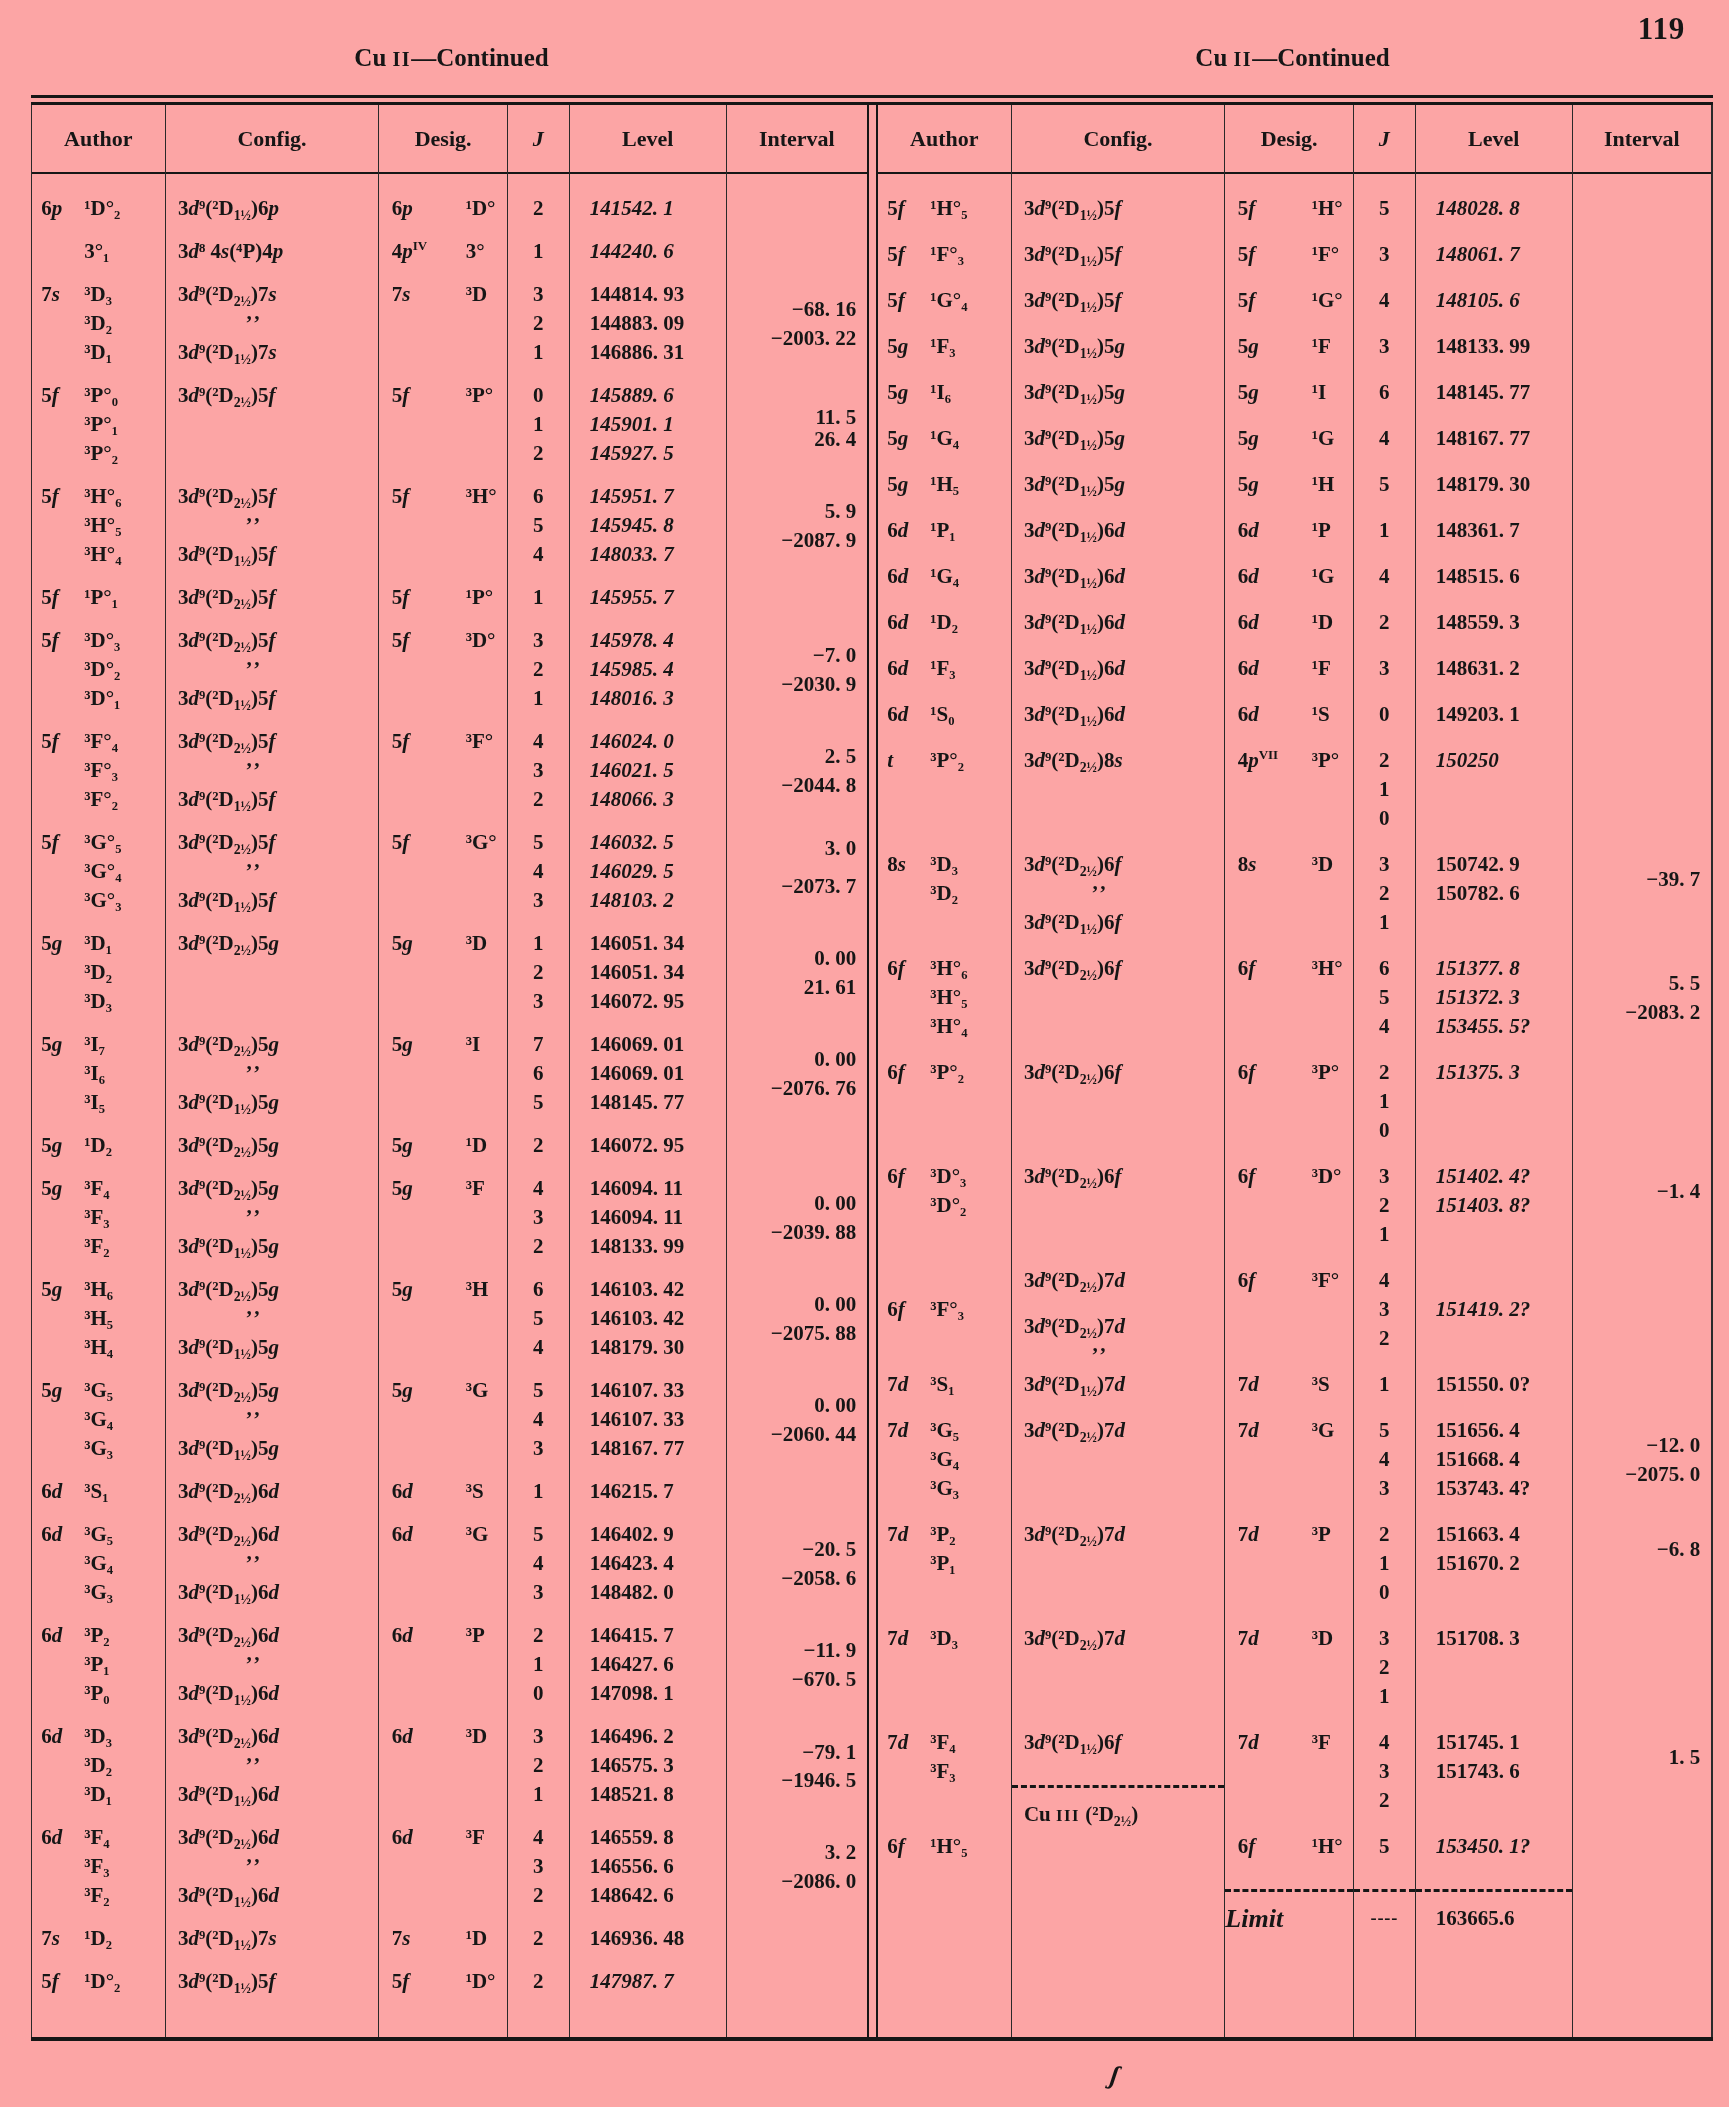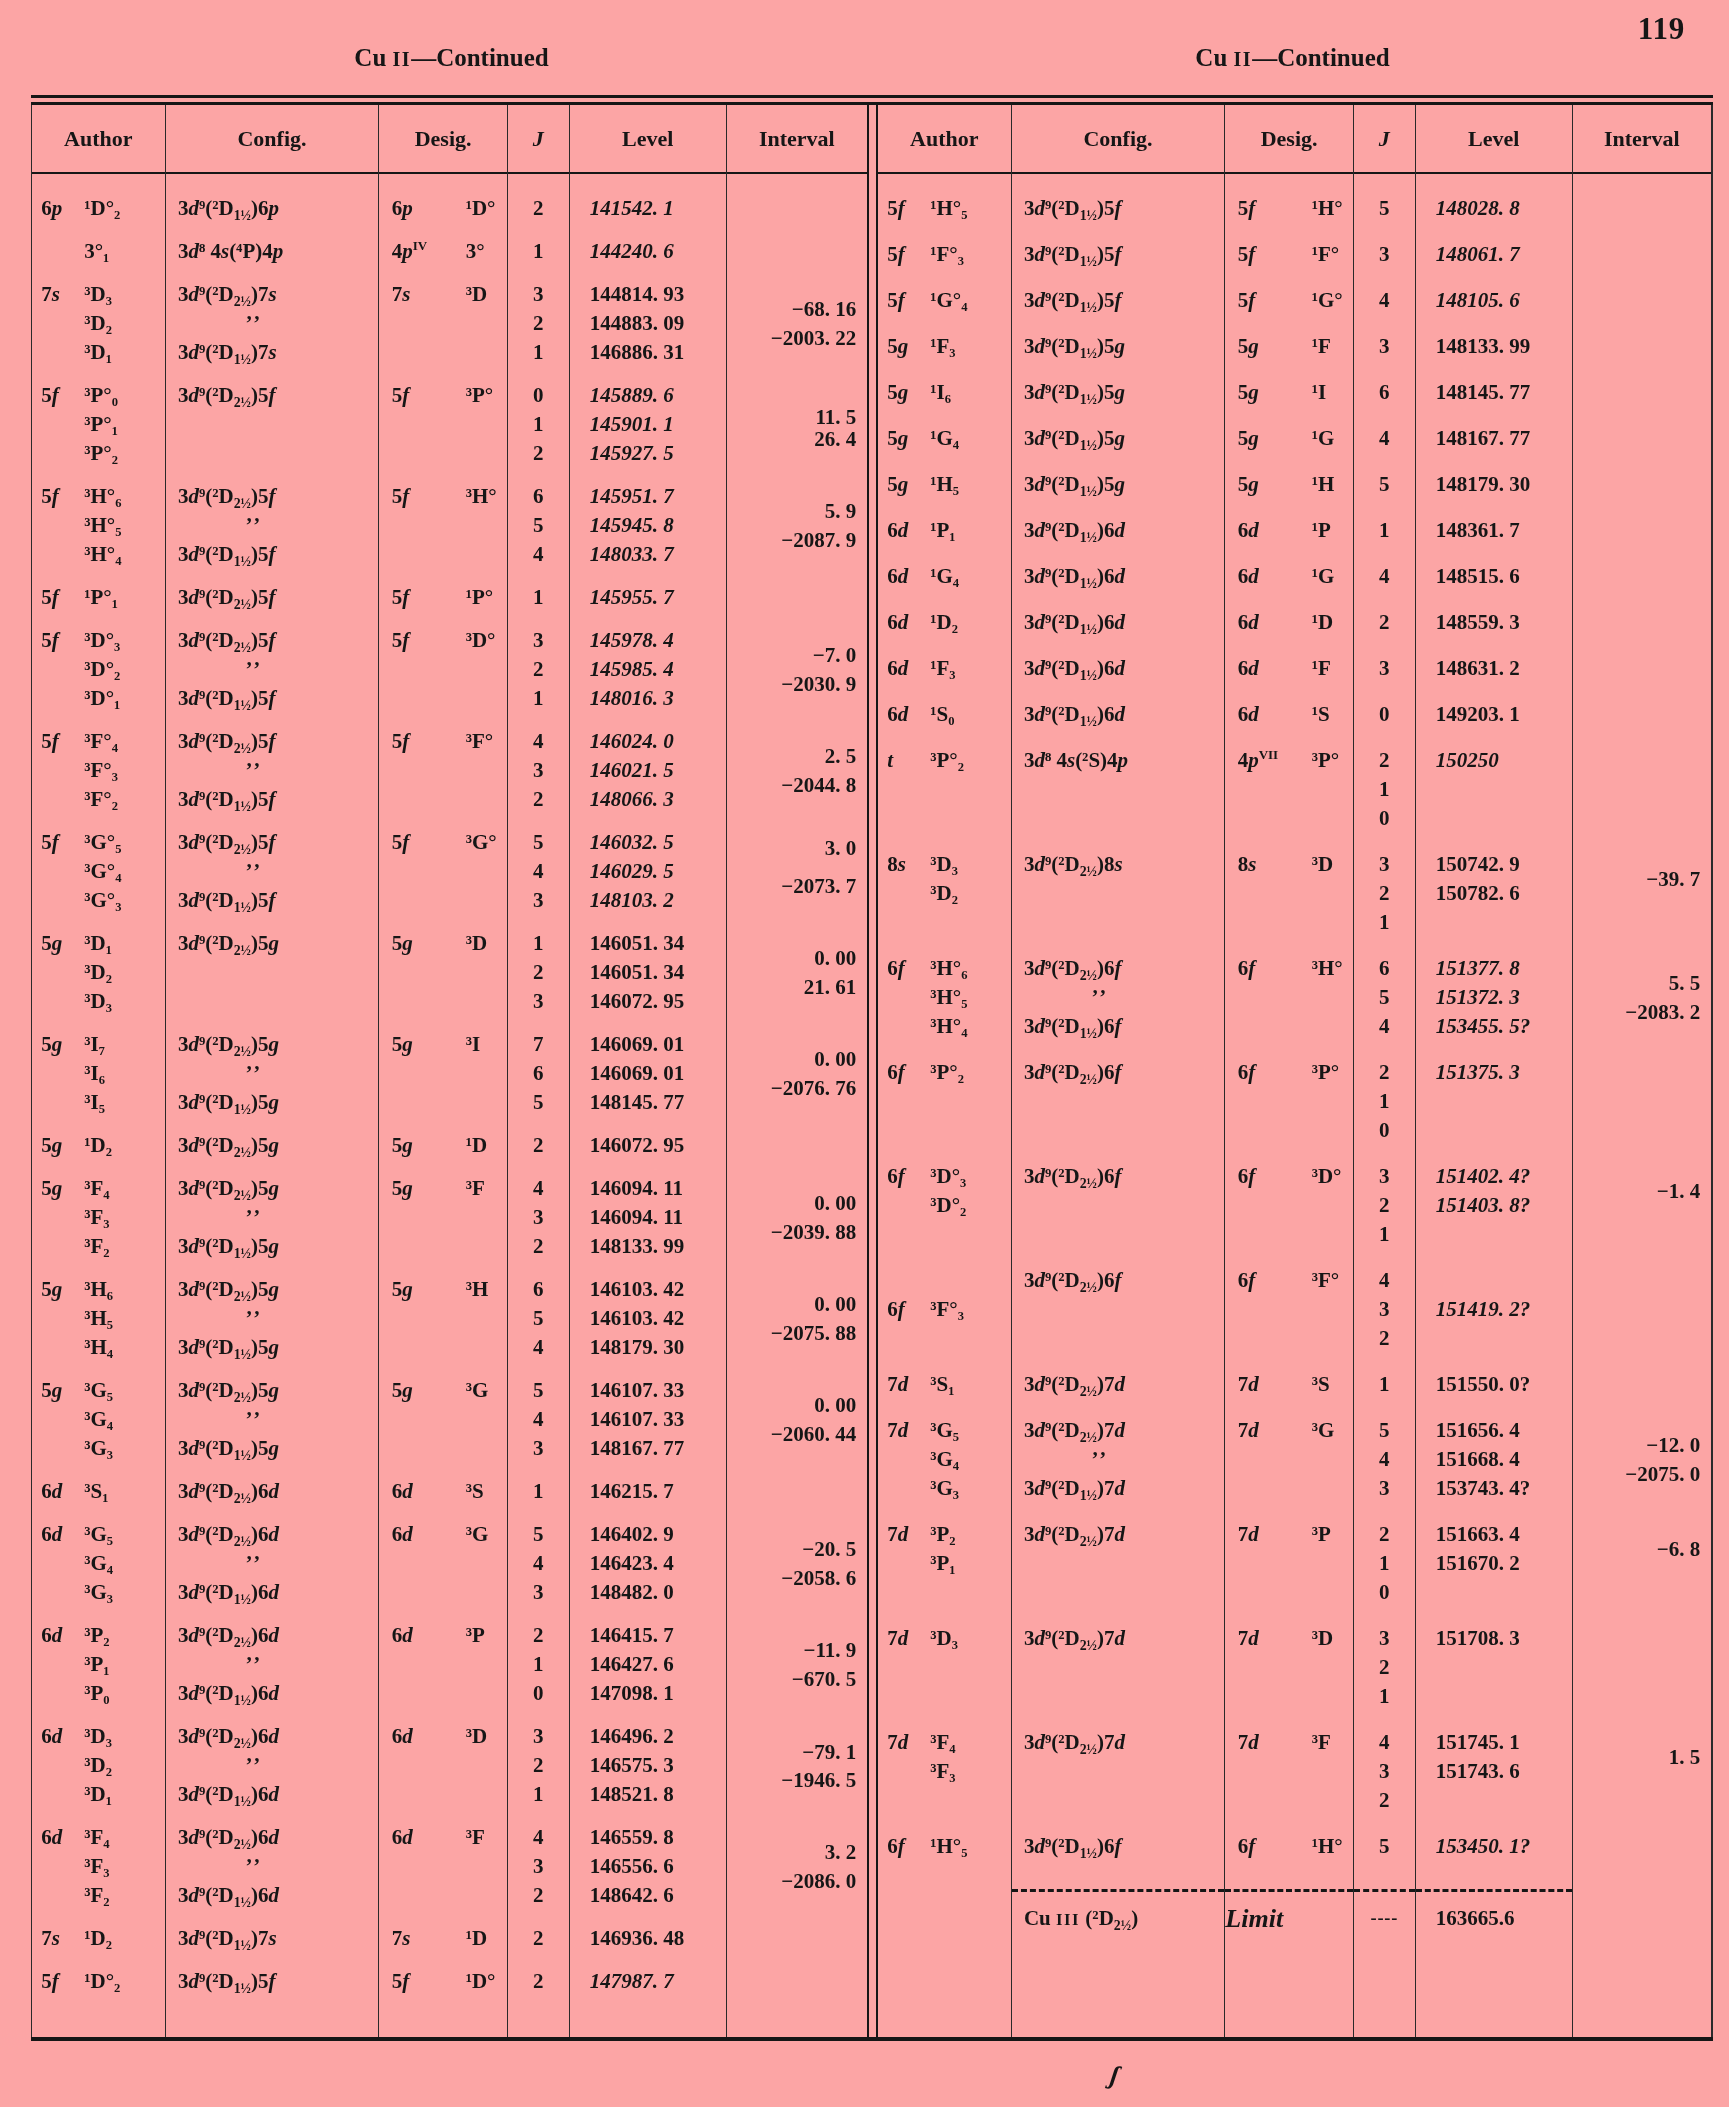--- a/index.html
+++ b/index.html
@@ -763,25 +763,20 @@
             <div class="blk">
               <div class="ln"><span class="cfg">3<i>d</i>⁹(²D<sub>1½</sub>)6<i>d</i></span></div>
             </div>
             <div class="blk">
               <div class="ln"><span class="cfg">3<i>d</i>⁹(²D<sub>1½</sub>)6<i>d</i></span></div>
             </div>
             <div class="blk">
               <div class="ln"><span class="cfg">3<i>d</i>⁹(²D<sub>1½</sub>)6<i>d</i></span></div>
             </div>
             <div class="blk">
-              <div class="ln"><span class="cfg">3<i>d</i>⁸ 4<i>s</i>(²S)4<i>p</i></span></div>
-              <div class="ln"><span class="cfg"></span></div>
-              <div class="ln"><span class="cfg"></span></div>
-            </div>
-            <div class="blk">
               <div class="ln"><span class="cfg">3<i>d</i>⁹(²D<sub>2½</sub>)8<i>s</i></span></div>
               <div class="ln"><span class="cfg"></span></div>
               <div class="ln"><span class="cfg"></span></div>
             </div>
             <div class="blk">
               <div class="ln"><span class="cfg">3<i>d</i>⁹(²D<sub>2½</sub>)6<i>f</i></span></div>
               <div class="ln"><span class="ditto">’’</span></div>
               <div class="ln"><span class="cfg">3<i>d</i>⁹(²D<sub>1½</sub>)6<i>f</i></span></div>
             </div>
             <div class="blk">

